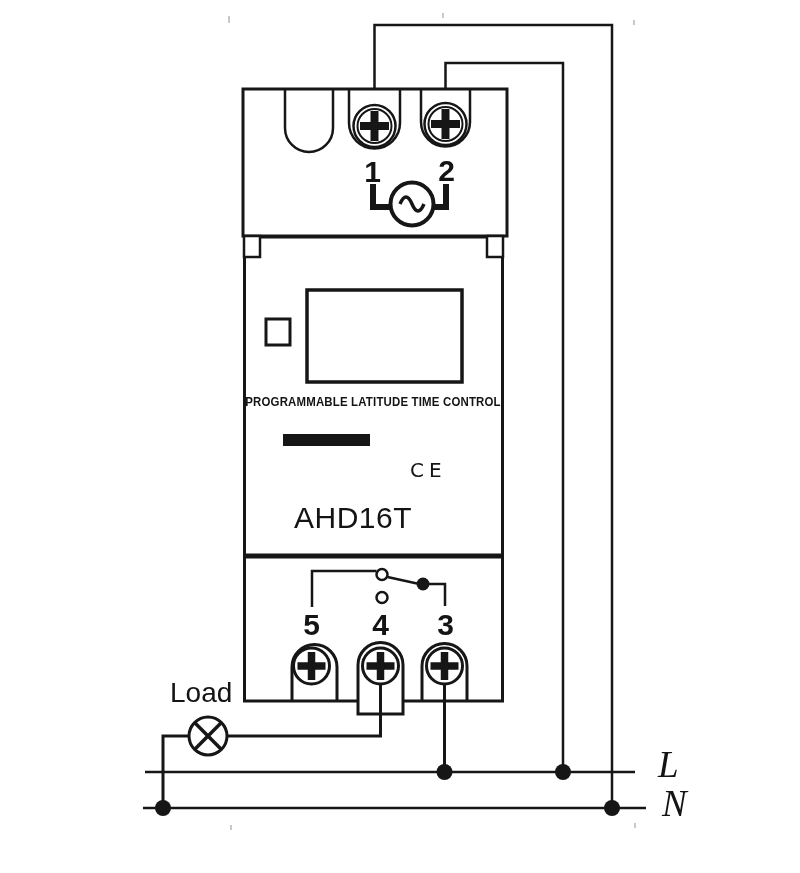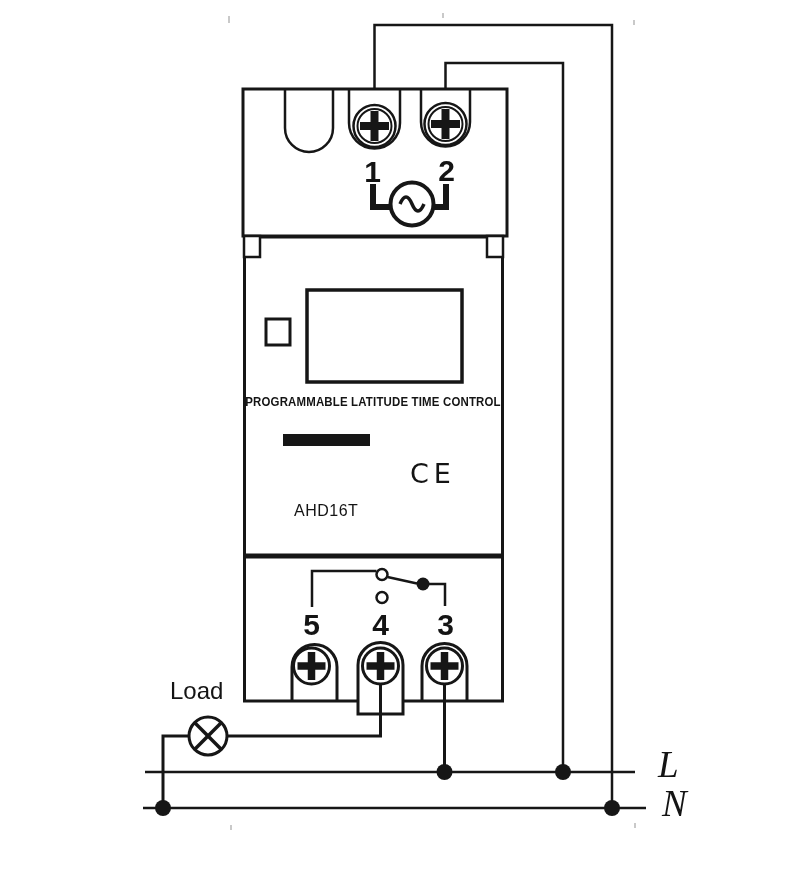--- a/index.html
+++ b/index.html
@@ -19,25 +19,25 @@
   }
   .caption {
     left:373px; top:395px; font-size:13px; font-weight:700;
     transform:translateX(-50%) scaleX(0.88); letter-spacing:0.2px;
   }
   .brand {
     left:490px; top:422px; font-size:29px; font-weight:800;
     font-style:italic; transform:translateX(-100%); letter-spacing:1px;
   }
   .ce-mark {
-    left:410px; top:460px; font-size:27px; font-weight:500;
+    left:410px; top:460px; font-size:20px; font-weight:500;
     font-family:"DejaVu Sans", sans-serif; letter-spacing:5px;
   }
-  .model { left:294px; top:503px; font-size:16px; letter-spacing:0.5px; }
-  .load-label { left:170px; top:679px; font-size:24px; }
+  .model { left:294px; top:503px; font-size:30px; letter-spacing:0.5px; }
+  .load-label { left:170px; top:679px; font-size:28px; }
   .rail-label {
     font-style:italic; font-size:37px;
     font-family:"Liberation Serif", serif; font-weight:500;
   }
   .rail-l { left:658px; top:746px; }
   .rail-n { left:662px; top:785px; }
 </style>
 </head>
 <body>
 

